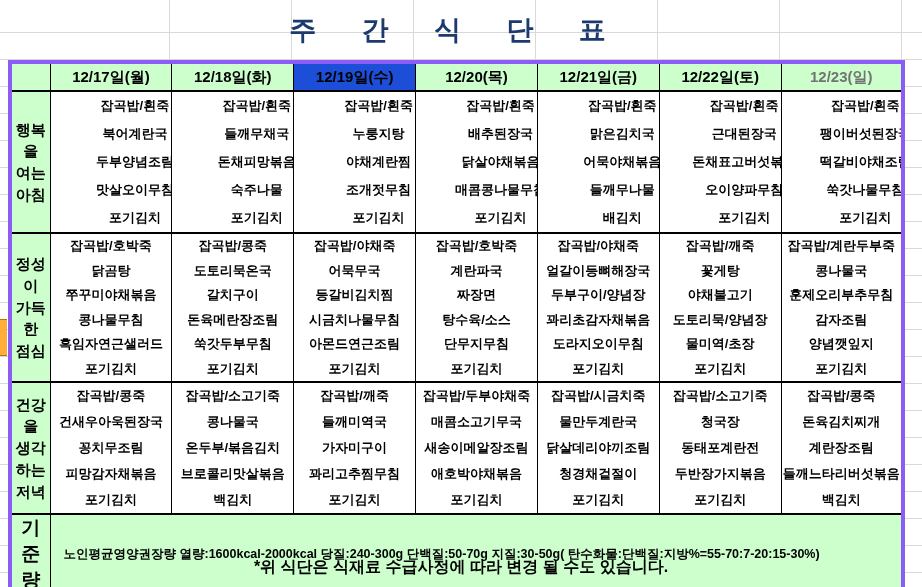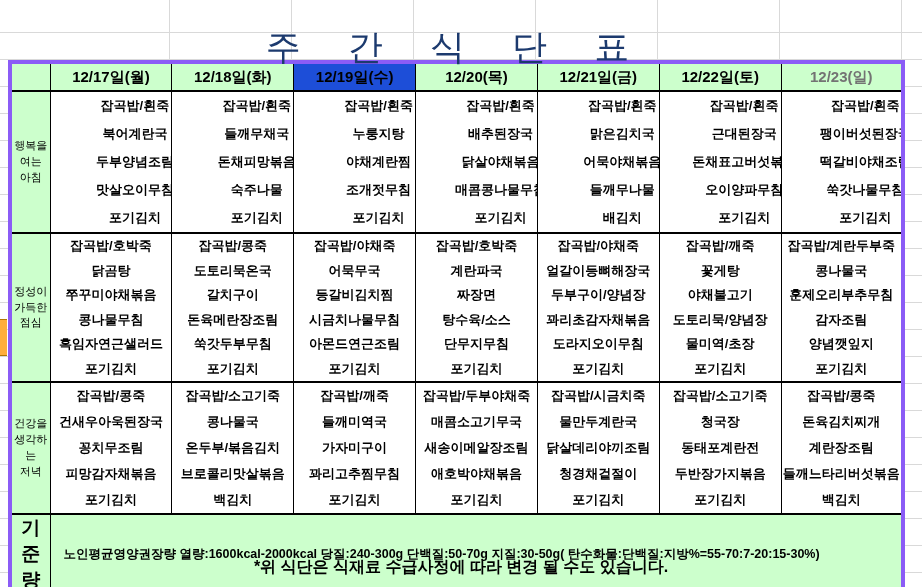--- a/index.html
+++ b/index.html
@@ -8,38 +8,38 @@
     font-family:"Liberation Sans","DejaVu Sans",sans-serif;overflow:hidden;
   }
   .gridlines{
     position:absolute;left:0;top:0;width:922px;height:587px;z-index:0;
     background:
       repeating-linear-gradient(to right,transparent 0 121px,#d9d9d9 121px 122px),
       repeating-linear-gradient(to bottom,transparent 0 26px,#d9d9d9 26px 27px);
     background-position:48px 0,0 6px;
   }
   .title{
-    position:absolute;left:8px;top:24px;width:897px;z-index:2;
+    position:absolute;left:8px;top:12px;width:897px;z-index:2;
     text-align:center;font-family:"DejaVu Serif","Liberation Serif",serif;
-    font-weight:normal;font-size:35px;letter-spacing:18px;margin:0;
+    font-weight:bold;font-size:27px;letter-spacing:18px;margin:0;
   }
   table.menu{
     position:absolute;left:8px;top:60px;width:897px;z-index:1;
     border-collapse:collapse;table-layout:fixed;background:#ffffff;
     border:4px solid #8b5cf6;
   }
   col.label-col{width:40px;}
   th,td{border:1px solid #000;padding:0;overflow:hidden;}
   thead th{
     height:26px;font-size:15px;font-weight:bold;text-align:center;
   }
   thead tr{border-bottom:2px solid #000;}
   tr.meal-row{border-bottom:2px solid #000;}
   td.label-cell{
-    text-align:center;font-weight:normal;font-size:11px;line-height:1.45;
+    text-align:center;font-weight:bold;font-size:15px;line-height:1.45;
     vertical-align:middle;
   }
   td.menu-cell{vertical-align:middle;}
   .menu-line{
     display:flex;align-items:center;justify-content:center;
     font-weight:bold;font-size:13px;white-space:nowrap;
   }
   .lines-5-breakfast .menu-line{height:28px;padding-left:48px;}
   .lines-6-lunch .menu-line{height:24.5px;}
   .lines-5-dinner .menu-line{height:26px;}

